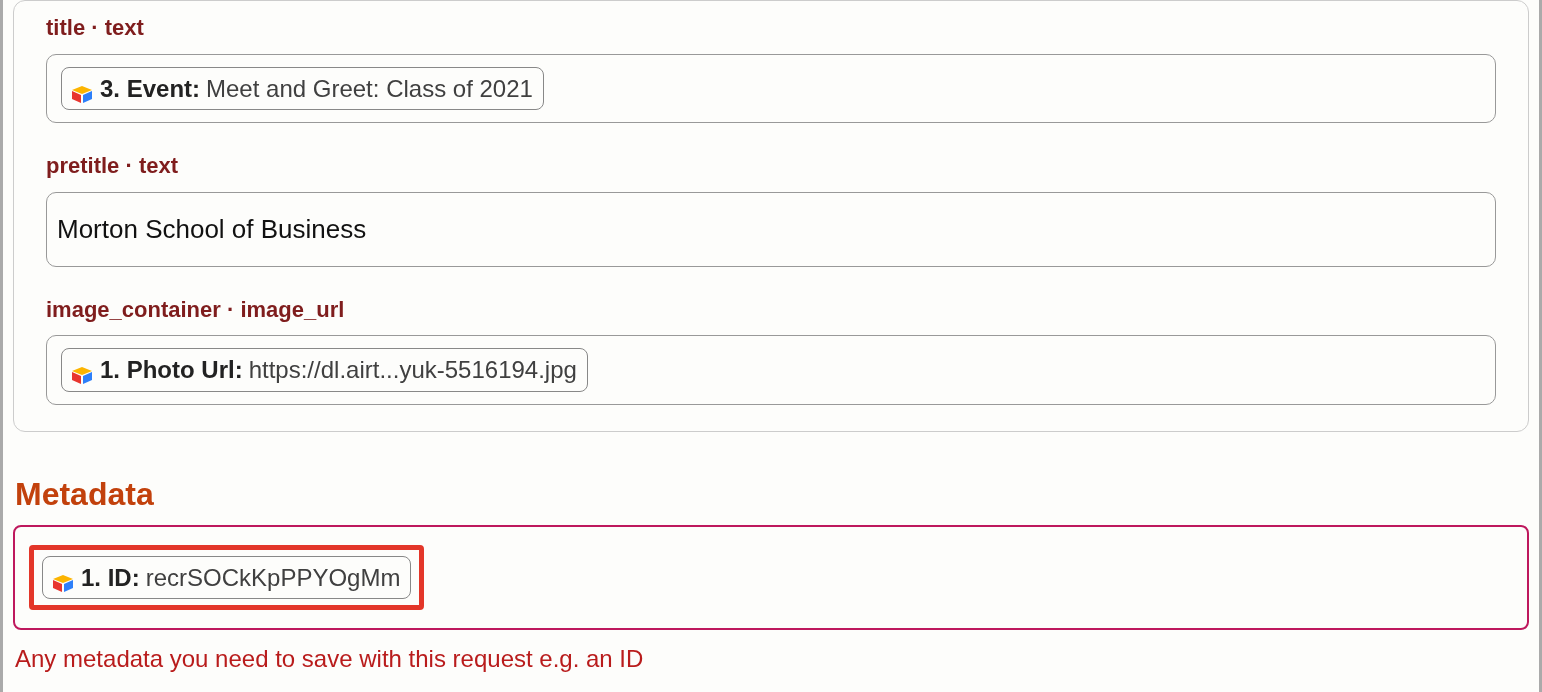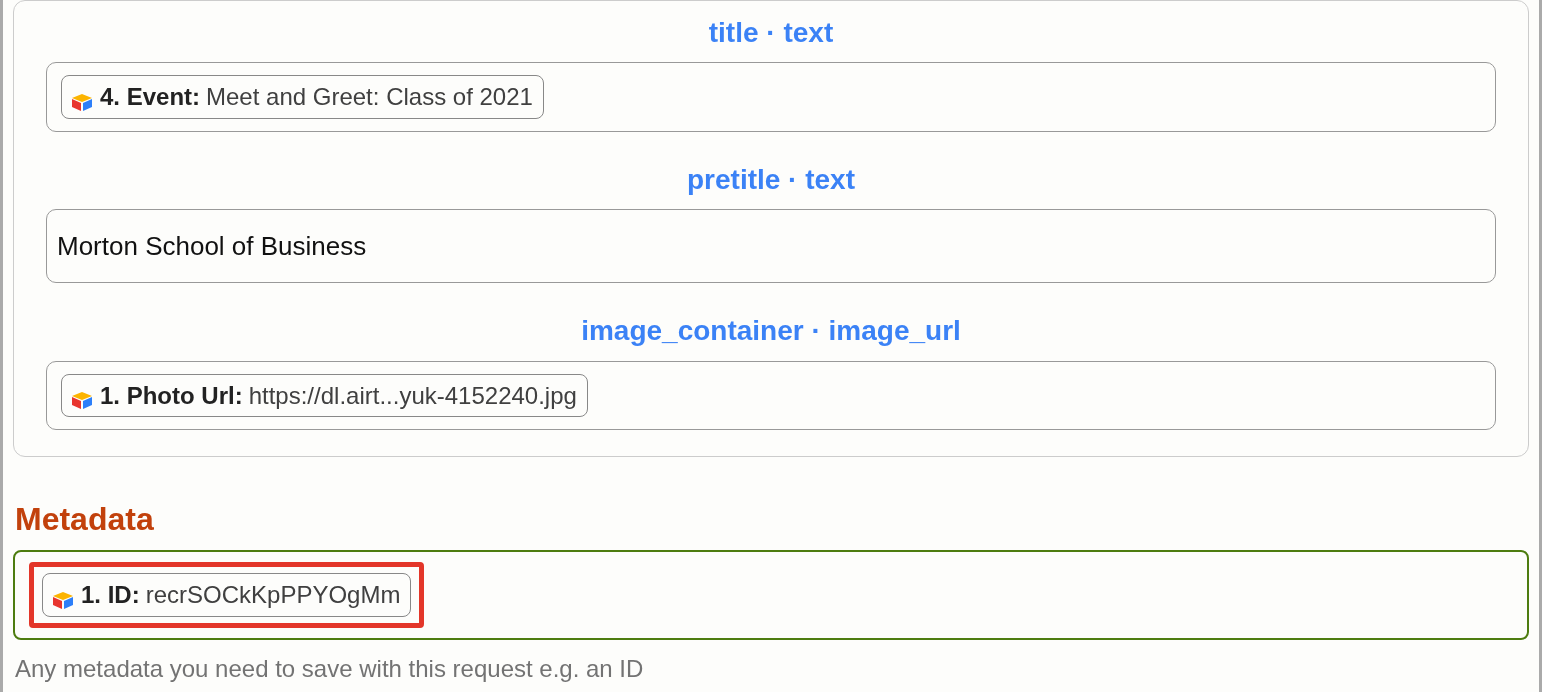--- a/index.html
+++ b/index.html
@@ -20,24 +20,23 @@
   .panel {
     border: 1px solid #ccc;
     border-radius: 12px;
     background: #fdfdfb;
     padding: 0 32px 24px 32px;
     margin-bottom: 40px;
   }
   .field-group { margin-top: 12px; margin-bottom: 28px; }
   .field-label {
     font-weight: 700;
-    font-size: 28px;
+    font-size: 22px;
     margin-bottom: 10px;
-    color: #3b82f6;
-    text-align: center;
+    color: #7f1d1d;
   }
   .input-box {
     border: 1px solid #999;
     border-radius: 10px;
     padding: 12px 14px;
     background: #fdfdfb;
     min-height: 62px;
     display: flex;
     align-items: center;
     font-size: 24px;
@@ -61,37 +60,37 @@
   .airtable-icon {
     width: 24px; height: 20px; display: inline-block; position: relative; flex-shrink:0;
   }
   .section-heading {
     font-size: 32px;
     font-weight: 600;
     color: #c2410c;
     margin: 0 0 8px 2px;
   }
   .metadata-box {
-    border: 2px solid #4d7c0f;
+    border: 2px solid #be185d;
     border-radius: 8px;
-    padding: 10px 14px;
+    padding: 18px 14px;
     min-height: 70px;
     display: flex;
     align-items: center;
     background: #fdfdfb;
   }
   .highlight-wrap {
     border: 5px solid #e33629;
     border-radius: 4px;
     display: inline-flex;
     padding: 6px 8px;
   }
   .help-text {
     font-size: 24px;
-    color: #737373;
+    color: #b91c1c;
     margin-top: 12px;
     margin-left: 2px;
   }
 </style>
 </head>
 <body>
 
 <div class="outer">
 
   <div class="panel">
@@ -100,21 +99,21 @@
       <div class="field-label">title · text</div>
       <div class="input-box">
         <span class="token">
           <span class="airtable-icon">
             <svg viewBox="0 0 24 20" width="24" height="20">
               <polygon points="2,6 12,2 22,6 12,10" fill="#fcb400"></polygon>
               <polygon points="2,7 11,11 11,19 2,15" fill="#e8352e"></polygon>
               <polygon points="13,11 22,7 22,15 13,19" fill="#2d7ff9"></polygon>
             </svg>
           </span>
-          <span class="label-strong">4. Event:</span>
+          <span class="label-strong">3. Event:</span>
           <span class="label-value">Meet and Greet: Class of 2021</span>
         </span>
       </div>
     </div>
 
     <div class="field-group">
       <div class="field-label">pretitle · text</div>
       <div class="input-box text-value">
         <span>Morton School of Business</span>
       </div>
@@ -125,21 +124,21 @@
       <div class="input-box">
         <span class="token">
           <span class="airtable-icon">
             <svg viewBox="0 0 24 20" width="24" height="20">
               <polygon points="2,6 12,2 22,6 12,10" fill="#fcb400"></polygon>
               <polygon points="2,7 11,11 11,19 2,15" fill="#e8352e"></polygon>
               <polygon points="13,11 22,7 22,15 13,19" fill="#2d7ff9"></polygon>
             </svg>
           </span>
           <span class="label-strong">1. Photo Url:</span>
-          <span class="label-value">https://dl.airt...yuk-4152240.jpg</span>
+          <span class="label-value">https://dl.airt...yuk-5516194.jpg</span>
         </span>
       </div>
     </div>
 
   </div>
 
   <div>
     <div class="section-heading">Metadata</div>
     <div class="metadata-box">
       <span class="highlight-wrap">

